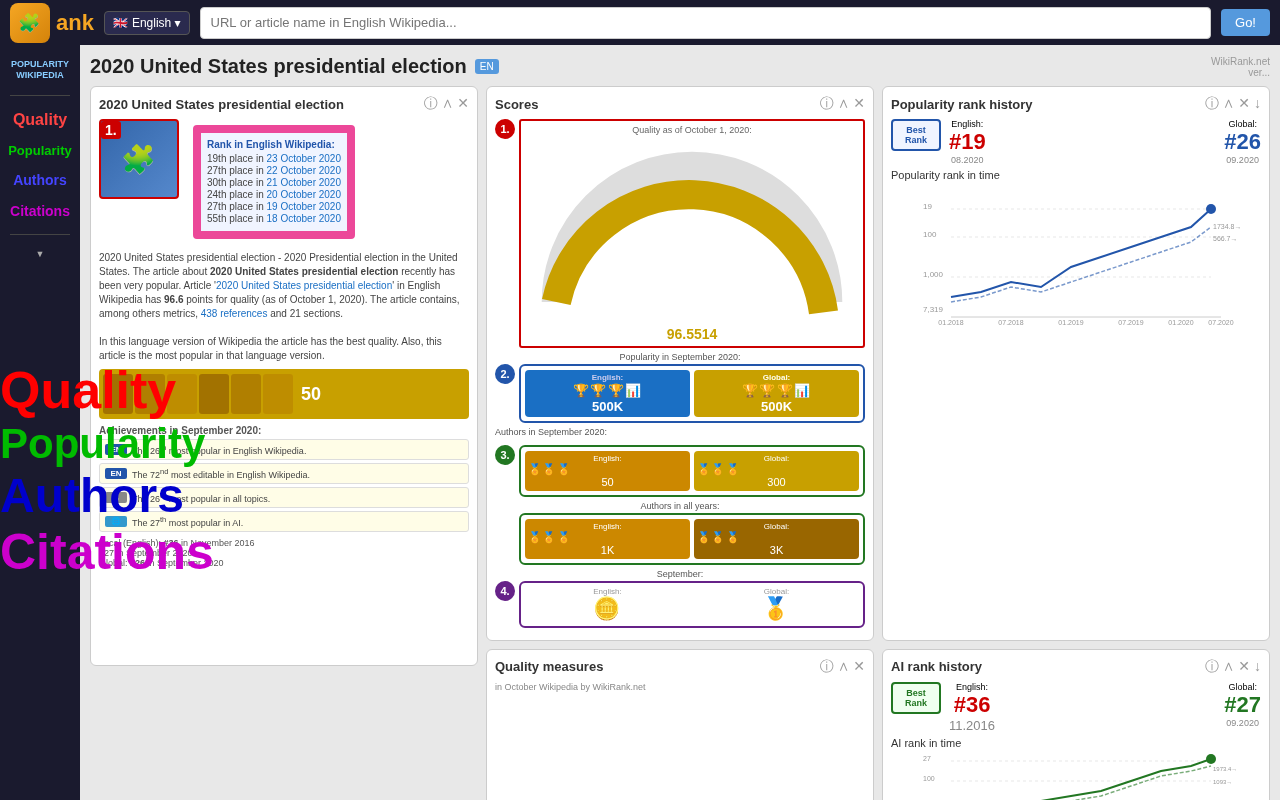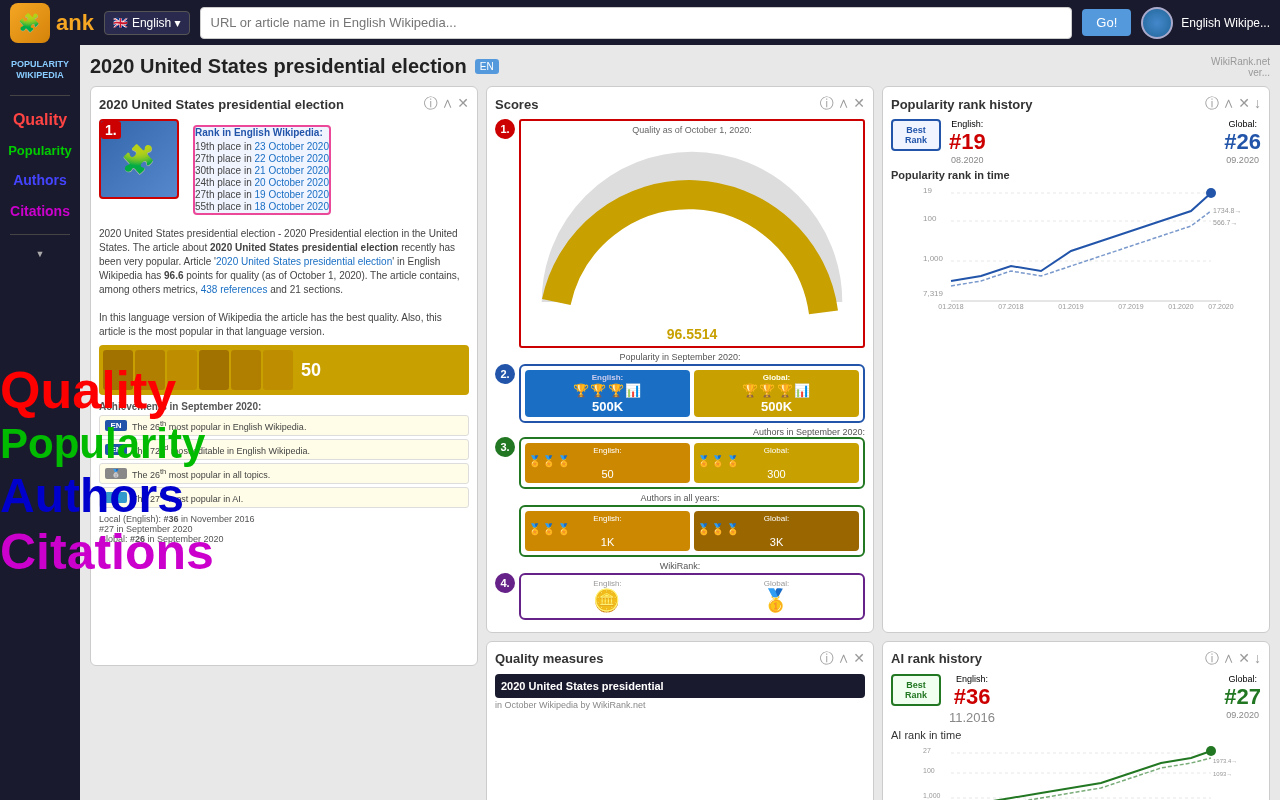--- a/index.html
+++ b/index.html
@@ -134,22 +134,22 @@
     .article-rank-badge {
       position: absolute; top: 2px; left: 2px;
       background: #c00; color: white; border-radius: 3px;
       font-size: 14px; font-weight: bold; padding: 1px 4px;
     }
     .article-body { font-size: 10px; color: #444; line-height: 1.4; }
     .article-body a { color: #1a6fc4; text-decoration: none; }
 
     
     .rank-box {
-      border: 2px solid #ec4899;
-      border-radius: 4px; margin: 6px 0;
+      border: 8px solid #ec4899;
+      border-radius: 4px; padding: 6px; margin: 6px 0;
       background: #f0f4ff;
       font-size: 10px;
     }
     .rank-box .rank-title { font-weight: bold; color: #2255aa; margin-bottom: 3px; }
     .rank-box .rank-item { color: #444; margin: 1px 0; }
     .rank-box .rank-item a { color: #1a6fc4; }
 
     
     .achieve-section { margin-top: 6px; }
     .achieve-title { font-size: 10px; font-weight: bold; color: #555; margin-bottom: 3px; }
@@ -242,24 +242,20 @@
   <div id="logo-area">
     <div id="logo-icon">🧩</div>
     <span id="logo-text">ank</span>
   </div>
   <div id="lang-select-top">
     <span>🇬🇧</span>
     <span>English ▾</span>
   </div>
   <input type="text" id="search-bar" placeholder="URL or article name in English Wikipedia..." style="">
   <button id="go-btn">Go!</button>
-  <div id="user-area">
-    <div id="user-avatar"></div>
-    <span>English Wikipe...</span>
-  </div>
 </div>
 
 <div id="sidebar">
   <div class="sidebar-label active">POPULARITY<br>WIKIPEDIA</div>
   <div class="sidebar-divider"></div>
   <div class="sidebar-label" style="color:#ff4444;font-size:16px;font-weight:bold;">Quality</div>
   <div class="sidebar-label" style="color:#00cc00;font-size:13px;font-weight:bold;">Popularity</div>
   <div class="sidebar-label" style="color:#4444ff;font-size:14px;font-weight:bold;">Authors</div>
   <div class="sidebar-label" style="color:#cc00cc;font-size:14px;font-weight:bold;">Citations</div>
   <div class="sidebar-divider"></div>
@@ -386,21 +382,21 @@
                   <span>🏆</span>
                   <span>🏆</span>
                   <span>📊</span>
               </div>
               <div>500K</div>
             </div>
           </div>
         </div>
       </div>
 
-      <div style="font-size:9px;color:#555;text-align:right;margin:3px 0 0;">Authors in September 2020:</div>
+      <div style="font-size:9px;color:#555;text-align:left;margin:3px 0 8px;">Authors in September 2020:</div>
       <div class="scores-row">
         <div class="score-num" style="background:#227722;">3.</div>
         <div class="author-section">
           <div class="author-badges-row">
             <div class="author-badge">
               <div style="font-size:8px;">English:</div>
               <div style="display:flex;gap:1px;">
                 <span>🏅</span>
                   <span>🏅</span>
                   <span>🏅</span>
@@ -440,21 +436,21 @@
                 <span>🏅</span>
                   <span>🏅</span>
                   <span>🏅</span>
               </div>
               <div>3K</div>
             </div>
           </div>
         </div>
       </div>
 
-      <div style="font-size:9px;color:#555;text-align:center;margin:3px 0 2px;">WikiRank:</div>
+      <div style="font-size:9px;color:#555;text-align:center;margin:3px 0 2px;">September:</div>
       <div class="scores-row">
         <div class="score-num" style="background:#662288;">4.</div>
         <div class="cite-section">
           <div style="display:flex;gap:4px;">
             <div style="flex:1;text-align:center;">
               <div style="font-size:8px;color:#999;">English:</div>
               <div style="font-size:22px;">🪙</div>
             </div>
             <div style="flex:1;text-align:center;">
               <div style="font-size:8px;color:#999;">Global:</div>
@@ -483,21 +479,21 @@
               <div style="font-size:9px;color:#888;">08.2020</div>
             </div>
             <div style="text-align:center;">
               <div style="font-size:9px;">Global:</div>
               <div style="font-size:22px;font-weight:bold;color:#2255aa;">#26</div>
               <div style="font-size:9px;color:#888;">09.2020</div>
             </div>
           </div>
         </div>
       </div>
-      <div style="font-size:11px;font-weight:bold;color:#333;margin-bottom:0;">Popularity rank in time</div>
+      <div style="font-size:11px;font-weight:normal;color:#333;margin-bottom:16px;">Popularity rank in time</div>
 
       <div style="position:relative;">
         <svg width="100%" height="130" viewBox="0 0 310 130">
 
           <text x="2" y="12" font-size="8" fill="#999">19</text>
           <text x="2" y="40" font-size="8" fill="#999">100</text>
           <text x="2" y="80" font-size="8" fill="#999">1,000</text>
           <text x="2" y="115" font-size="8" fill="#999">7,319</text>
 
           <line x1="30" y1="120" x2="300" y2="120" stroke="#ccc" stroke-width="1"></line>
@@ -523,23 +519,20 @@
           <text x="260" y="128" font-size="7" fill="#999" text-anchor="middle">01.2020</text>
           <text x="300" y="128" font-size="7" fill="#999" text-anchor="middle">07.2020</text>
         </svg>
       </div>
     </div>
 
     <div class="panel" id="quality-panel" style="height:190px;">
       <div class="panel-header">
         <span class="panel-title">Quality measures</span>
         <div class="panel-controls">ⓘ ∧ ✕</div>
-      </div>
-      <div style="background:#1a1a2e;color:white;border-radius:4px;padding:6px;font-size:11px;font-weight:bold;">
-        <span>2020 United States presidential</span>
       </div>
       <div style="font-size:9px;color:#888;margin-top:2px;">in October Wikipedia by WikiRank.net</div>
     </div>
 
     <div class="panel" id="ai-panel" style="height:190px;">
       <div class="panel-header">
         <span class="panel-title">AI rank history</span>
         <div class="panel-controls">ⓘ ∧ ✕ ↓</div>
       </div>
       <div style="display:flex;align-items:flex-start;gap:8px;margin-bottom:4px;">

